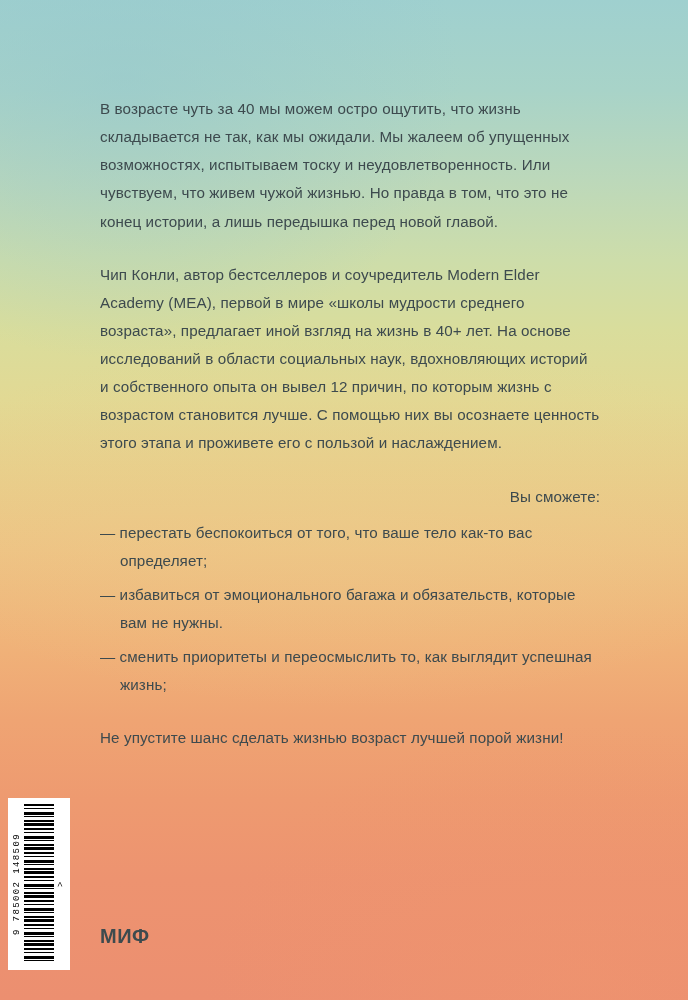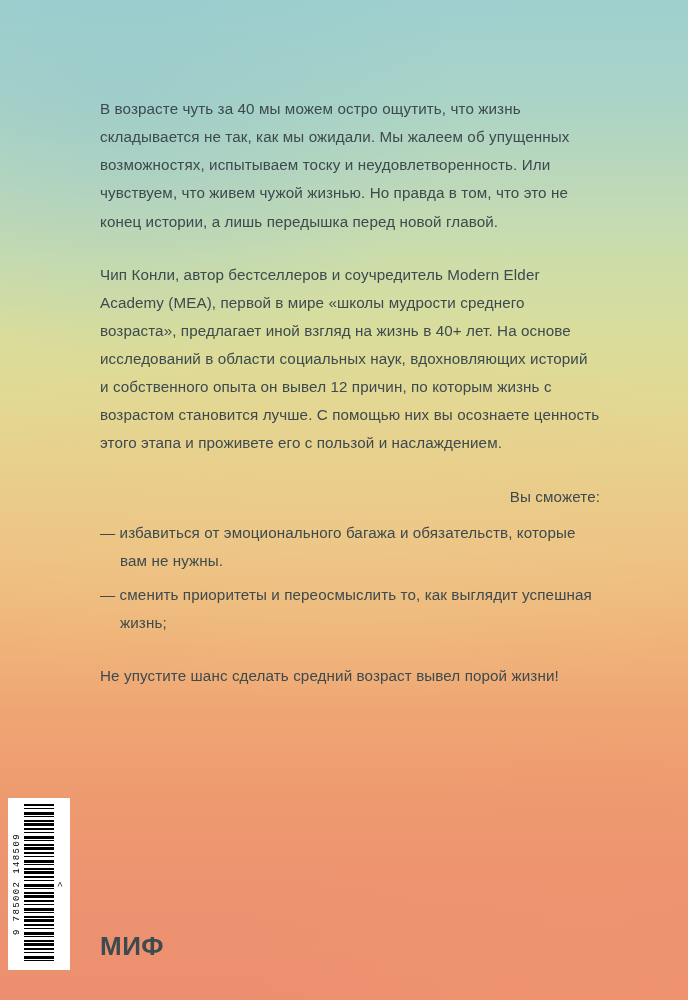--- a/index.html
+++ b/index.html
@@ -125,43 +125,44 @@
     font-size: 9px;
     color: #000;
     margin-left: 2px;
     display: flex;
     align-items: flex-start;
     justify-content: center;
   }
   .logo {
     position: absolute;
     left: 100px;
-    bottom: 38px;
+    bottom: 52px;
     display: flex;
     align-items: center;
-    font-size: 26px;
+    font-size: 20px;
     font-weight: bold;
     color: #3d4a4e;
     letter-spacing: 0.5px;
   }
 </style>
 </head>
 <body>
 
 <div class="cover">
 
   <div class="text-block">
     <p class="para">В возрасте чуть за 40 мы можем остро ощутить, что жизнь складывается не так, как мы ожидали. Мы жалеем об упущенных возможностях, испытываем тоску и неудовлетворенность. Или чувствуем, что живем чужой жизнью. Но правда в том, что это не конец истории, а лишь передышка перед новой главой.</p>
     <p class="para">Чип Конли, автор бестселлеров и соучредитель Modern Elder Academy (MEA), первой в мире «школы мудрости среднего возраста», предлагает иной взгляд на жизнь в 40+ лет. На основе исследований в области социальных наук, вдохновляющих историй и собственного опыта он вывел 12 причин, по которым жизнь с возрастом становится лучше. С помощью них вы осознаете ценность этого этапа и проживете его с пользой и наслаждением.</p>
     <p class="lead-in">Вы сможете:</p>
     <ul class="bullets">
+      <li>— перестать беспокоиться от того, что ваше тело как-то вас определяет;</li>
       <li>— избавиться от эмоционального багажа и обязательств, которые вам не нужны.</li>
       <li>— сменить приоритеты и переосмыслить то, как выглядит успешная жизнь;</li>
     </ul>
-    <p class="para">Не упустите шанс сделать средний возраст вывел порой жизни!</p>
+    <p class="para">Не упустите шанс сделать жизнью возраст лучшей порой жизни!</p>
   </div>
 
   <div class="barcode">
     <div class="barcode-digits">9 785002 148509</div>
     <div class="bars"></div>
     <div class="barcode-top-digit">&gt;</div>
   </div>
 
   <div class="logo">МИФ</div>
 

